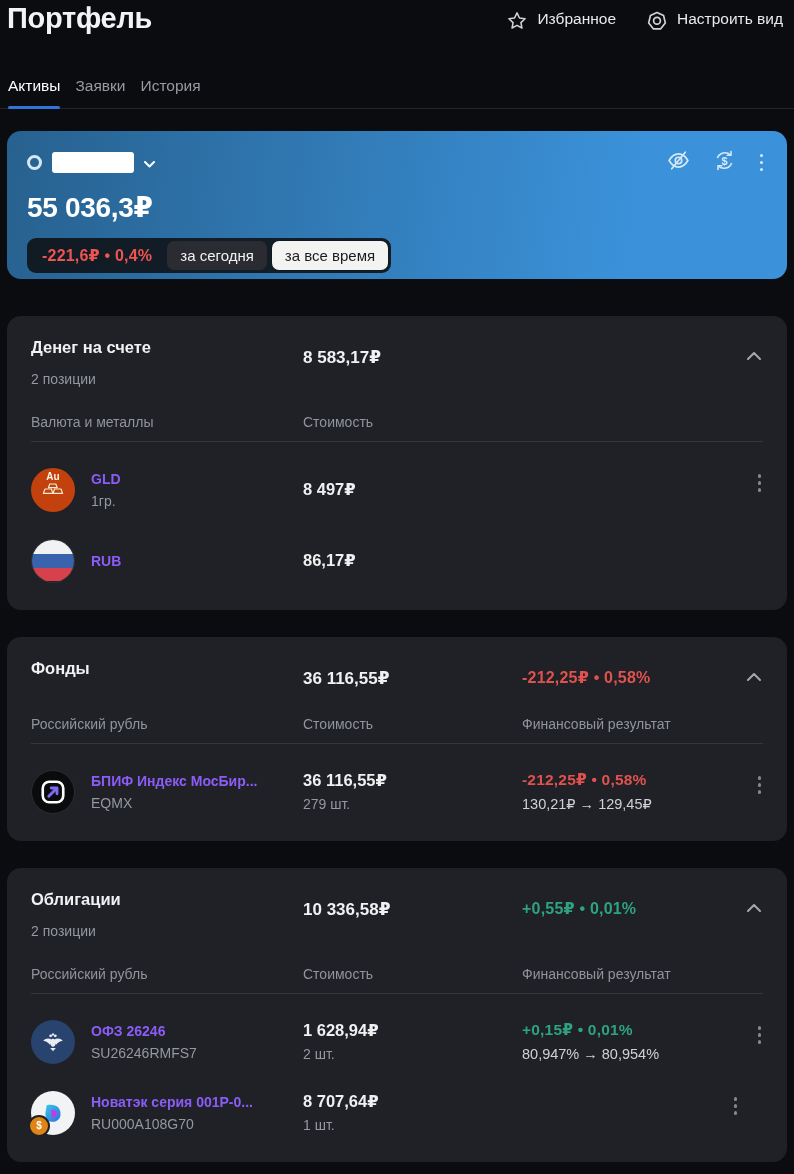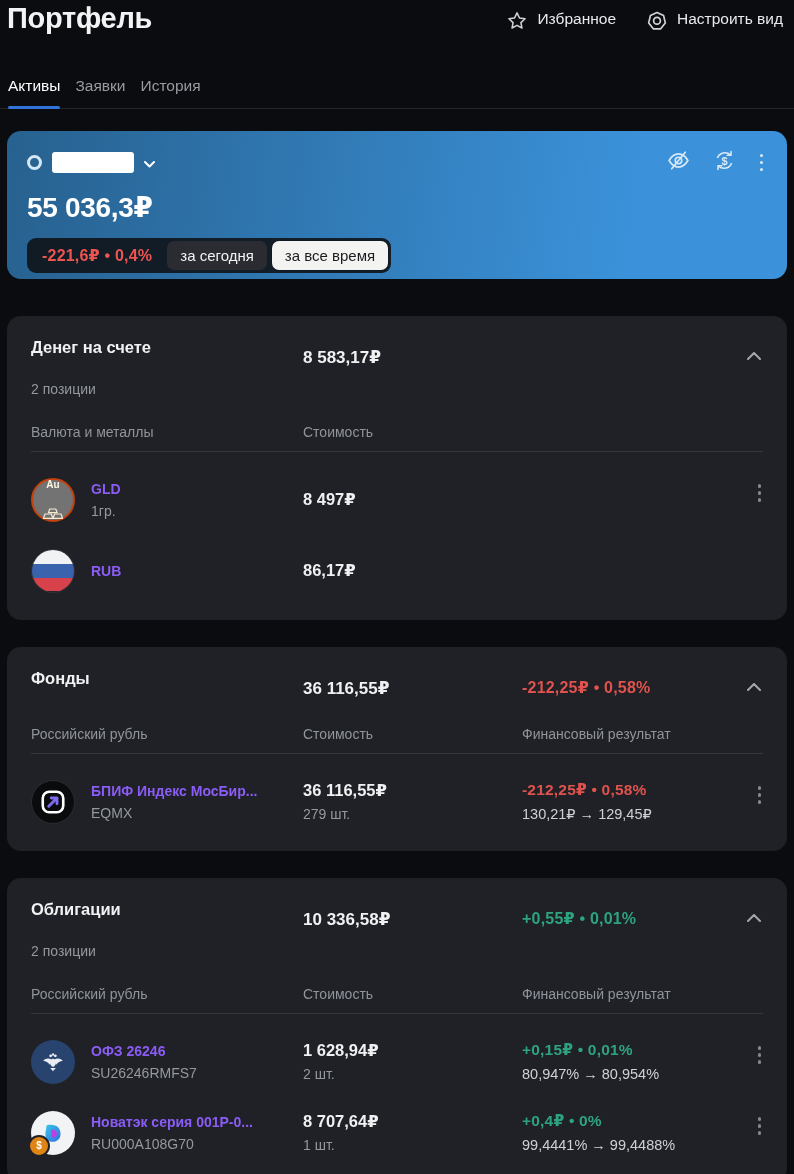--- a/index.html
+++ b/index.html
@@ -46,21 +46,21 @@
   .pill-change{color:#ee5450;font-size:16px;font-weight:700;padding:0 15px 0 12px;letter-spacing:.2px;}
   .pill-btn{font-size:15px;border-radius:7px;padding:6px 13px;cursor:pointer;white-space:nowrap;}
   .pill-btn.dark{background:#2a2c31;color:#f1f2f3;margin-right:5px;}
   .pill-btn.light{background:#f3f4f2;color:#1a1b1e;box-shadow:0 0 0 1px rgba(0,0,0,.15);}
 
   
   .card{background:#1f2126;border-radius:14px;margin-top:27px;padding:22px 24px 26px;box-sizing:border-box;}
   .card.first{margin-top:37px;}
   .cols{display:grid;grid-template-columns:272px 219px 1fr 24px;align-items:start;}
   .sec-title{font-size:16.5px;font-weight:700;color:#f0f1f2;}
-  .sec-sub{font-size:14px;color:#94989f;margin-top:24px;}
+  .sec-sub{font-size:14px;color:#94989f;margin-top:14px;}
   .sec-total{font-size:17px;font-weight:700;color:#f0f1f2;margin-top:9px;}
   .sec-change{font-size:16px;font-weight:700;margin-top:9px;letter-spacing:.2px;}
   .chev-up{justify-self:end;margin-top:6px;cursor:pointer;padding:2px;}
   .neg{color:#e0524e;}
   .pos{color:#2ea37f;}
   .colhead{margin-top:27px;font-size:14px;color:#90949b;}
   .divider{height:1px;background:#33363b;margin-top:11px;}
 
   .row{display:grid;grid-template-columns:60px 212px 219px 1fr 24px;align-items:center;margin-top:24px;min-height:47px;cursor:pointer;}
   .row .ic{width:44px;height:44px;border-radius:50%;position:relative;box-sizing:border-box;}
@@ -68,21 +68,21 @@
   .r-sub{font-size:14px;color:#94989f;margin-top:6px;}
   .r-sub:empty,.r-vsub:empty{display:none;}
   .r-val{font-size:16.5px;font-weight:600;color:#eef0f1;}
   .r-vsub{font-size:14px;color:#94989f;margin-top:6px;}
   .r-chg{font-size:15.5px;font-weight:700;letter-spacing:.2px;}
   .r-rsub{font-size:14.5px;color:#ced1d5;margin-top:7px;}
   .row .kebab{align-self:start;justify-self:end;margin-top:6px;}
   .row .kebab i{background:#85888e;}
 
   
-  .ic-gold{background:#737373;border:2px solid #c2410c;display:flex;flex-direction:column;align-items:center;justify-content:space-between;}
+  .ic-gold{background:#c2410c;border:4px solid #c2410c;display:flex;flex-direction:column;align-items:center;justify-content:flex-start;}
   .ic-gold .au{font-size:10px;font-weight:700;color:#fdf6e3;line-height:10px;margin-bottom:1px;}
   
   .ic-rub{overflow:hidden;border:1px solid rgba(255,255,255,.08);}
   .ic-rub .s1{height:34%;background:#f1f2f4;}
   .ic-rub .s2{height:33%;background:#3a63ad;}
   .ic-rub .s3{height:33%;background:#d6414b;}
   
   .ic-eqmx{background:#0a0b0d;border:1px solid #2a2c31;display:flex;align-items:center;justify-content:center;}
   
   .ic-ofz{background:#27436e;display:flex;align-items:center;justify-content:center;}
@@ -357,24 +357,20 @@
         <span class="nvtk-badge">$</span>
       </span>
       <div>
         <div class="r-name">Новатэк серия 001Р-0...</div>
         <div class="r-sub">RU000A108G70</div>
       </div>
       <div>
         <div class="r-val">8 707,64₽</div>
         <div class="r-vsub">1 шт.</div>
       </div>
-      <div>
-        <div class="r-chg pos">+0,4₽ • 0%</div>
-        <div class="r-rsub">99,4441% → 99,4488%</div>
-      </div>
       <span class="kebab">
           <i></i>
           <i></i>
           <i></i>
         </span>
     </div>
   </div>
 
   <div class="spacer-bottom"></div>
 </div>

